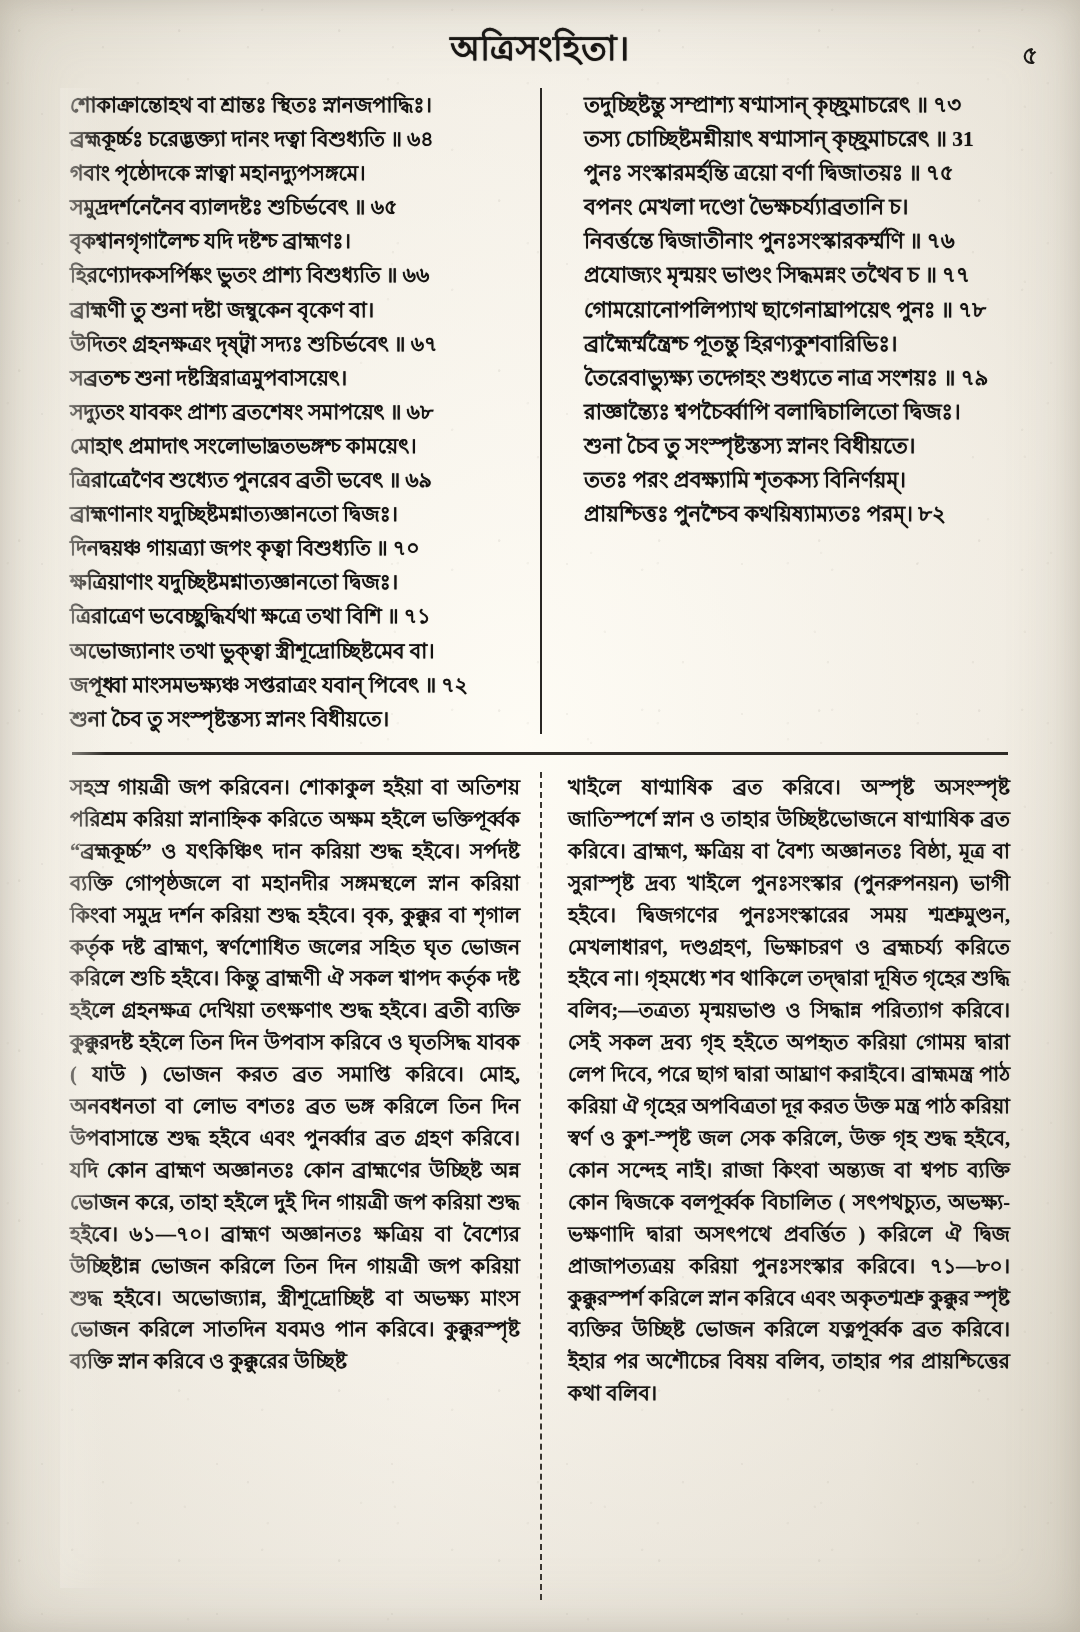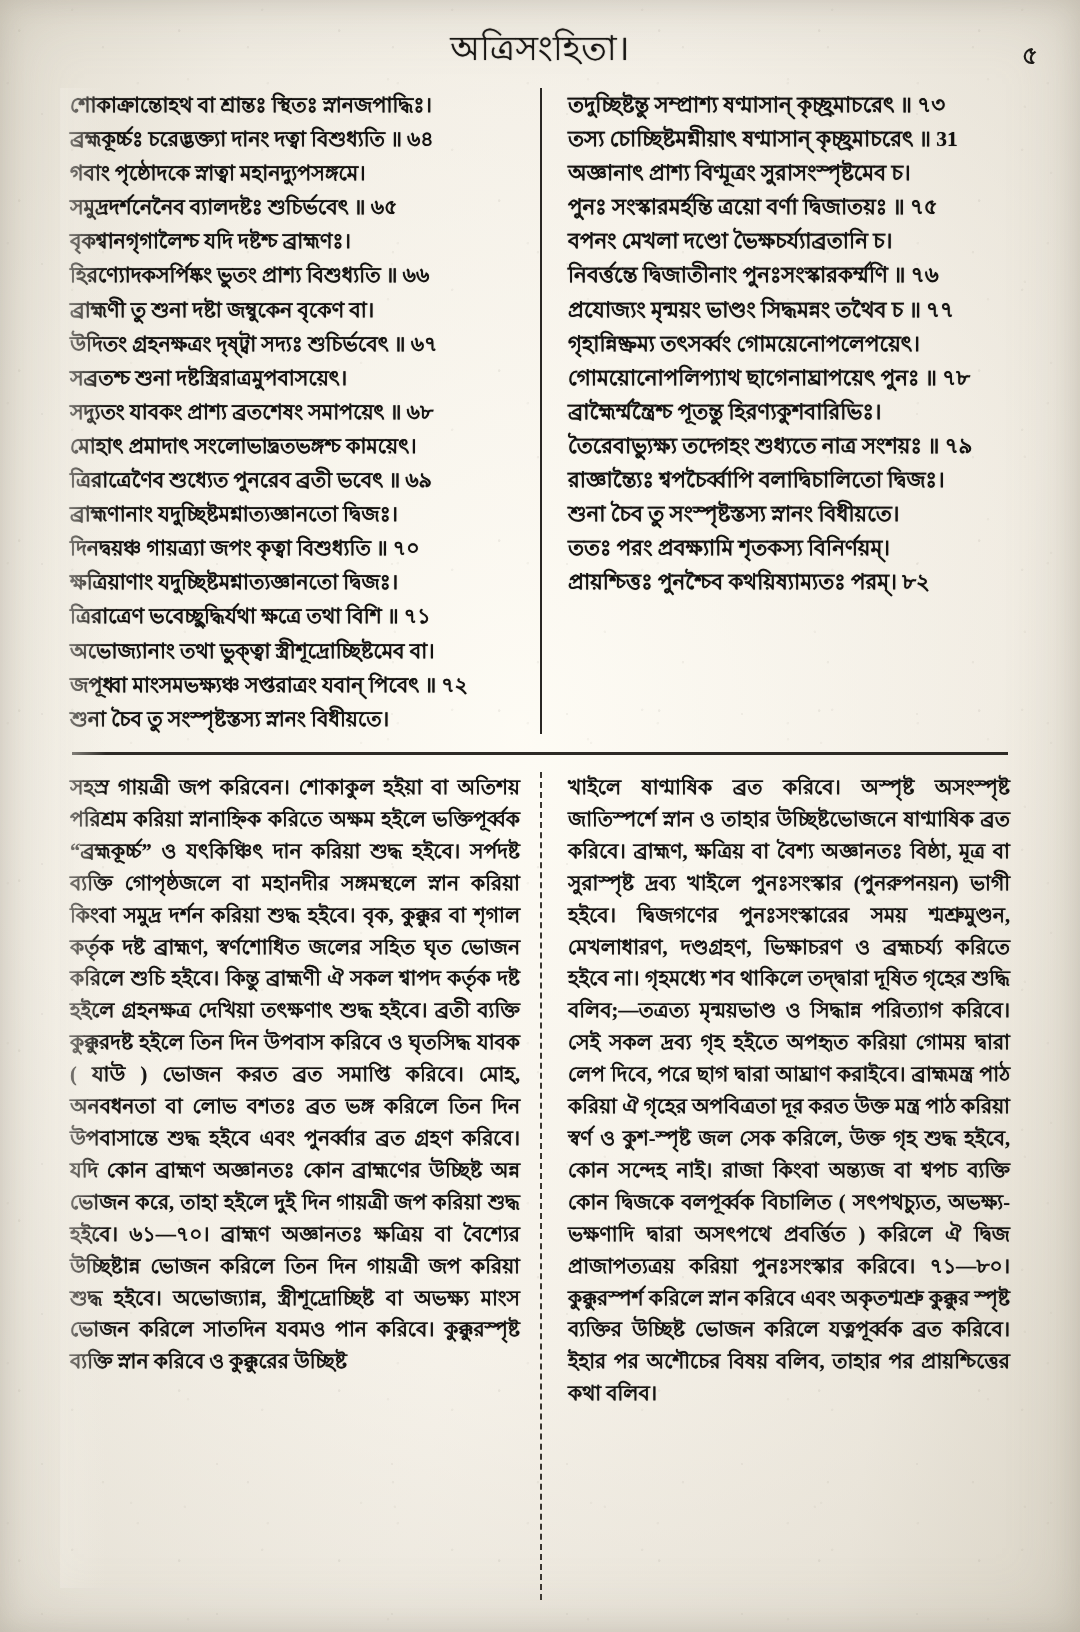--- a/index.html
+++ b/index.html
@@ -58,21 +58,21 @@
     top: 22px;
     left: 0;
     right: 0;
     height: 56px;
   }
   #doc-title {
     position: absolute;
     left: 0; right: 0;
     text-align: center;
     font-size: 34px;
-    font-weight: 400;
+    font-weight: 700;
     letter-spacing: 0.5px;
     color: #161412;
     text-shadow: 0 0 1.1px rgba(20,18,16,0.85);
   }
   #page-number {
     position: absolute;
     right: 42px;
     top: 14px;
     font-size: 25px;
     font-weight: 700;
@@ -86,21 +86,21 @@
     left: 70px;
     width: 940px;
     height: 646px;
     display: flex;
   }
   .verse-col {
     flex: 0 0 50%;
     box-sizing: border-box;
   }
   #verse-col-left  { padding-right: 18px; }
-  #verse-col-right { padding-left: 26px; border-left: 2px solid #2a2724; }
+  #verse-col-right { padding-left: 42px; border-left: 2px solid #2a2724; }
   .verse-line {
     font-size: 21.2px;
     line-height: 34.1px;
     color: #141210;
     white-space: nowrap;
     font-weight: 600;
     text-shadow: 0 0 0.8px rgba(20,18,16,0.7);
   }
   #verse-col-left .verse-line  { font-size: 20.6px; }
   #verse-col-right .verse-line { font-size: 21.4px; }
@@ -183,26 +183,24 @@
       <div class="verse-line">ক্ষত্রিয়াণাং যদুচ্ছিষ্টমশ্নাত্যজ্ঞানতো দ্বিজঃ।</div>
       <div class="verse-line">ত্রিরাত্রেণ ভবেচ্ছুদ্ধির্যথা ক্ষত্রে তথা বিশি ॥ ৭১</div>
       <div class="verse-line">অভোজ্যানাং তথা ভুক্ত্বা স্ত্রীশূদ্রোচ্ছিষ্টমেব বা।</div>
       <div class="verse-line">জপূধ্বা মাংসমভক্ষ্যঞ্চ সপ্তরাত্রং যবান্ পিবেৎ ॥ ৭২</div>
       <div class="verse-line">শুনা চৈব তু সংস্পৃষ্টস্তস্য স্নানং বিধীয়তে।</div>
     </div>
 
     <div class="verse-col" id="verse-col-right">
       <div class="verse-line">তদুচ্ছিষ্টন্তু সম্প্রাশ্য ষণ্মাসান্ কৃচ্ছ্রমাচরেৎ ॥ ৭৩</div>
       <div class="verse-line">তস্য চোচ্ছিষ্টমশ্নীয়াৎ ষণ্মাসান্ কৃচ্ছ্রমাচরেৎ ॥ 31</div>
-      <div class="verse-line">অজ্ঞানাৎ প্রাশ্য বিণ্মূত্রং সুরাসংস্পৃষ্টমেব চ।</div>
       <div class="verse-line">পুনঃ সংস্কারমর্হন্তি ত্রয়ো বর্ণা দ্বিজাতয়ঃ ॥ ৭৫</div>
       <div class="verse-line">বপনং মেখলা দণ্ডো ভৈক্ষচর্য্যাব্রতানি চ।</div>
       <div class="verse-line">নিবর্ত্তন্তে দ্বিজাতীনাং পুনঃসংস্কারকর্ম্মণি ॥ ৭৬</div>
       <div class="verse-line">প্রযোজ্যং মৃন্ময়ং ভাণ্ডং সিদ্ধমন্নং তথৈব চ ॥ ৭৭</div>
-      <div class="verse-line">গৃহান্নিষ্ক্রম্য তৎসর্ব্বং গোময়েনোপলেপয়েৎ।</div>
       <div class="verse-line">গোময়োনোপলিপ্যাথ ছাগেনাঘ্রাপয়েৎ পুনঃ ॥ ৭৮</div>
       <div class="verse-line">ব্রাহ্মৈর্ম্মন্ত্রৈশ্চ পূতন্তু হিরণ্যকুশবারিভিঃ।</div>
       <div class="verse-line">তৈরেবাভ্যুক্ষ্য তদ্গেহং শুধ্যতে নাত্র সংশয়ঃ ॥ ৭৯</div>
       <div class="verse-line">রাজ্ঞান্ত্যৈঃ শ্বপচৈর্ব্বাপি বলাদ্বিচালিতো দ্বিজঃ।</div>
       <div class="verse-line">শুনা চৈব তু সংস্পৃষ্টস্তস্য স্নানং বিধীয়তে।</div>
       <div class="verse-line">ততঃ পরং প্রবক্ষ্যামি শৃতকস্য বিনির্ণয়ম্।</div>
       <div class="verse-line">প্রায়শ্চিত্তঃ পুনশ্চৈব কথয়িষ্যাম্যতঃ পরম্। ৮২</div>
     </div>
   </div>
 

